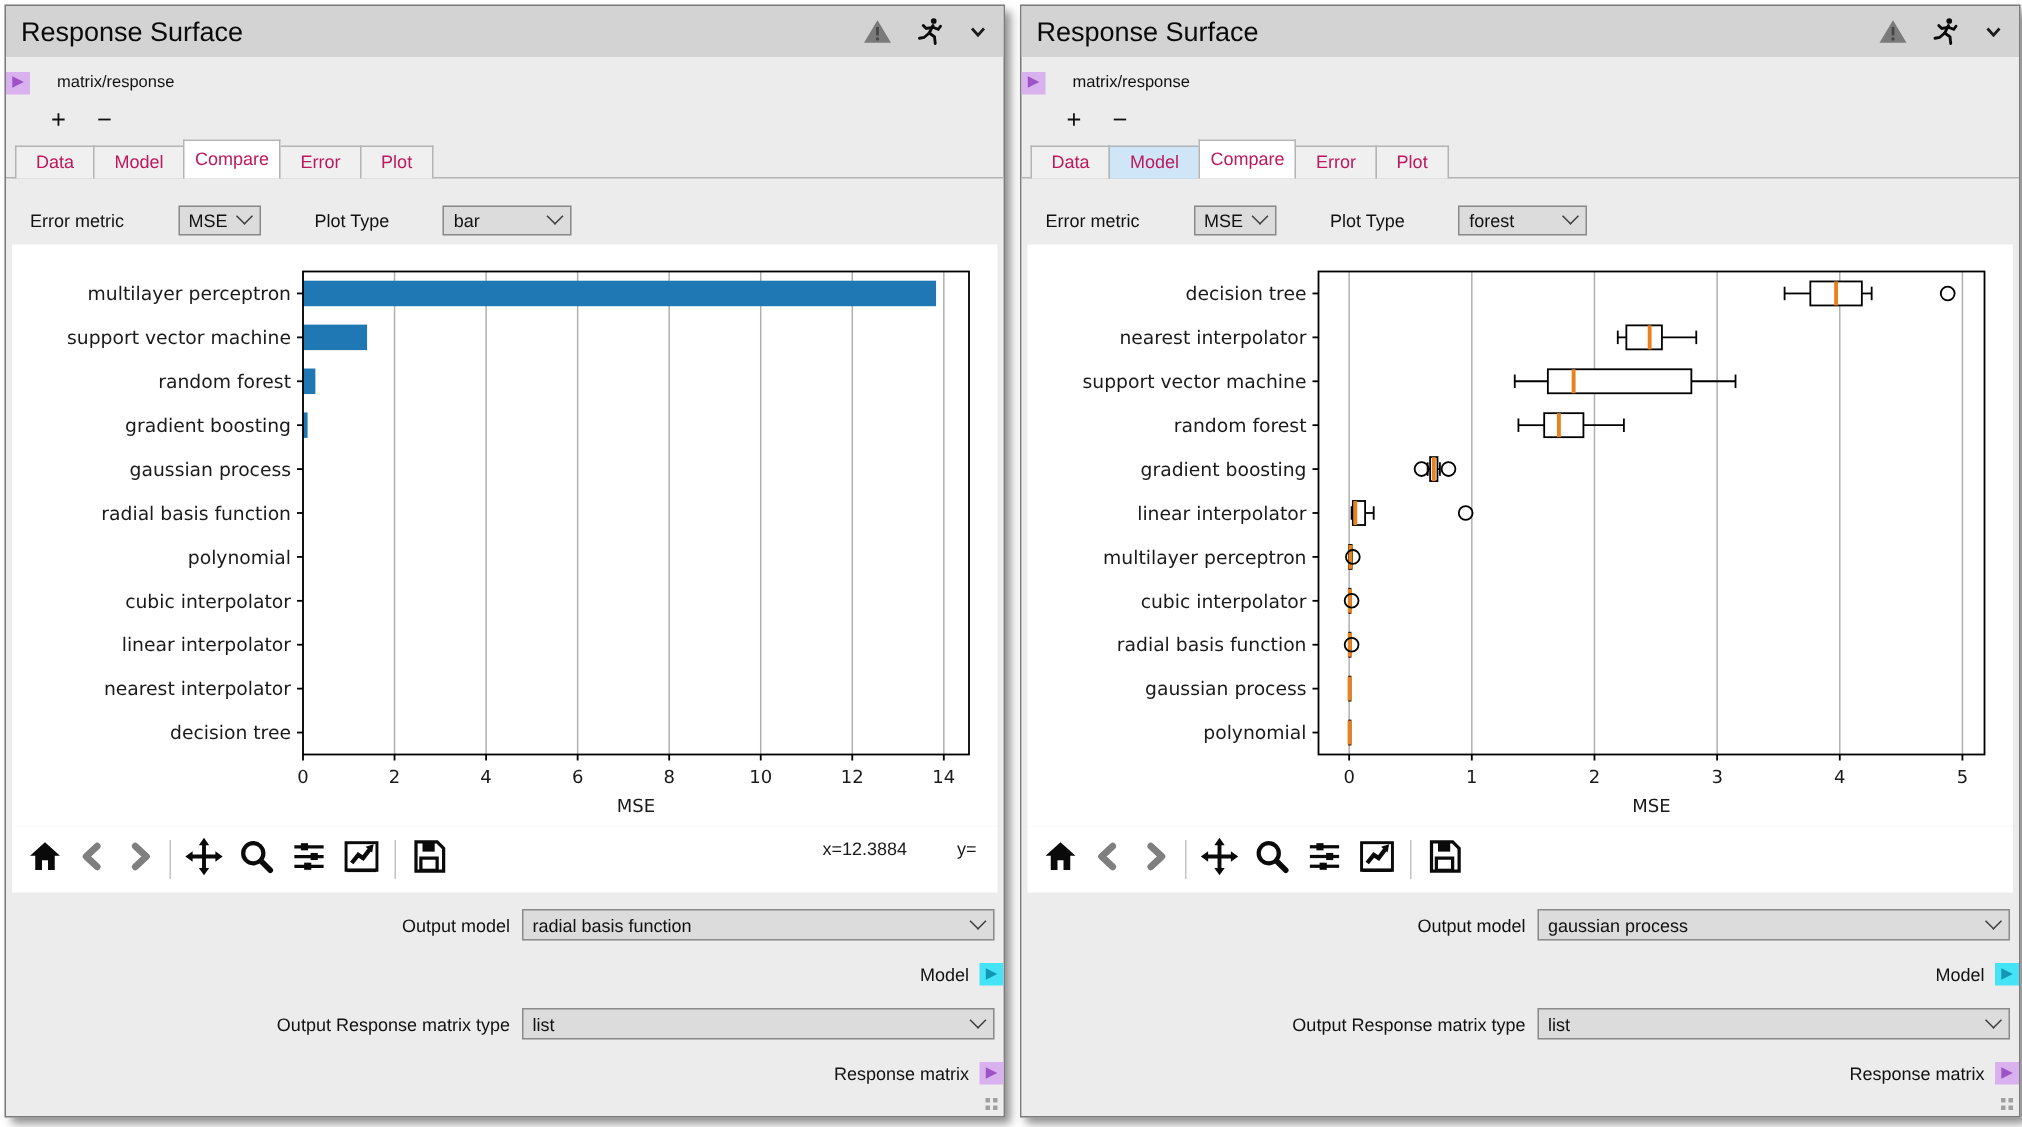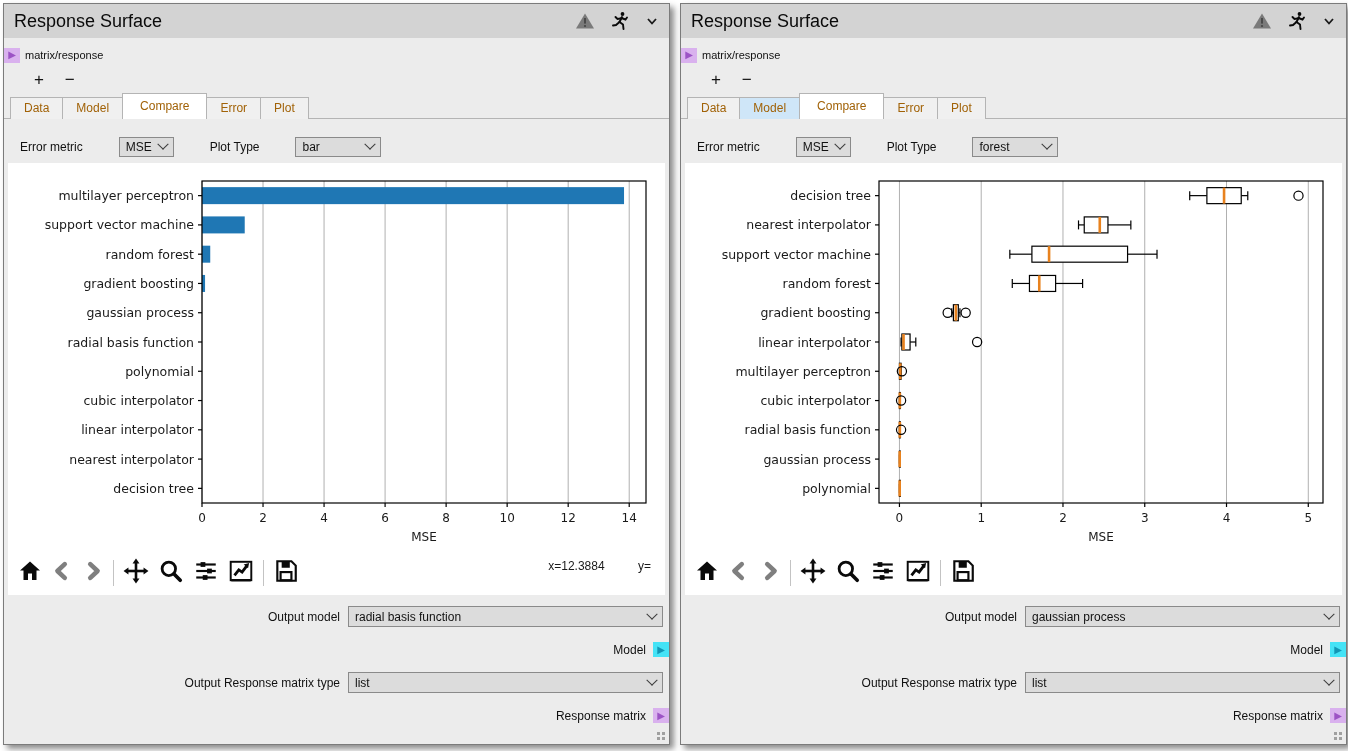--- a/index.html
+++ b/index.html
@@ -10,29 +10,29 @@
 
   .titlebar{position:absolute;left:0;top:0;right:0;height:34px;background:#d3d3d3;
     display:flex;align-items:center;padding:0 10px;box-sizing:border-box;justify-content:center;}
   .title{font-size:18px;color:#0a0a0a;flex:1;}
   .titlebar .ticon{margin-left:16px;display:flex;align-items:center;}
 
   .node-row{position:absolute;left:0;top:43px;height:16px;display:flex;align-items:center;}
   .port{width:16px;height:15px;display:flex;align-items:center;justify-content:center;font-size:10px;line-height:1;}
   .port-purple{background:#d9b1ee;color:#9c53c5;}
   .port-cyan{background:#44e3f6;color:#1296b5;}
-  .node-label{font-size:11px;color:#111;margin-left:5px;}
+  .node-label{font-size:11px;color:#111;margin-left:18px;}
 
   .pm-row{position:absolute;left:30px;top:66px;font-size:17px;color:#111;}
   .pm-btn{display:inline-block;width:26px;cursor:default;}
 
   .tabs{position:absolute;left:6px;top:90px;height:25px;display:flex;align-items:flex-end;z-index:3;}
-  .tab{height:21px;line-height:21px;padding:0 13px;font-size:12px;color:#a16207;background:#f0f0f0;
+  .tab{height:21px;line-height:21px;padding:0 13px;font-size:12px;color:#be185d;background:#f0f0f0;
     border:1px solid #b4b4b4;border-bottom:none;margin-right:-1px;text-align:right;}
-  .tab[data-state="selected"]{background:#fff;height:25px;line-height:25px;padding:0 17px;position:relative;z-index:4;}
+  .tab[data-state="selected"]{background:#fff;height:25px;line-height:25px;padding:0 7px;position:relative;z-index:4;}
   .tab[data-state="highlighted"]{background:#cfe6f8;}
   .content-frame{position:absolute;left:0;right:0;top:114px;bottom:0;border-top:1px solid #b4b4b4;background:#ececec;}
 
   .ctl-row{position:absolute;left:16px;top:18px;display:flex;align-items:center;font-size:12px;color:#111;gap:28px;}
   .combo{background:#dcdcdc;border:1px solid #8a8a8a;height:20px;display:flex;align-items:center;
     padding:0 6px;box-sizing:border-box;font-size:12px;color:#111;margin-left:8px;}
   .combo .chev{width:7px;height:7px;border-right:1.6px solid #3c3c3c;border-bottom:1.6px solid #3c3c3c;
     transform:rotate(45deg) translate(-2px,-2px);margin-left:auto;}
   .combo-sm{width:55px;} .combo-md{width:86px;margin-right:16px;align-items:center;}
 

